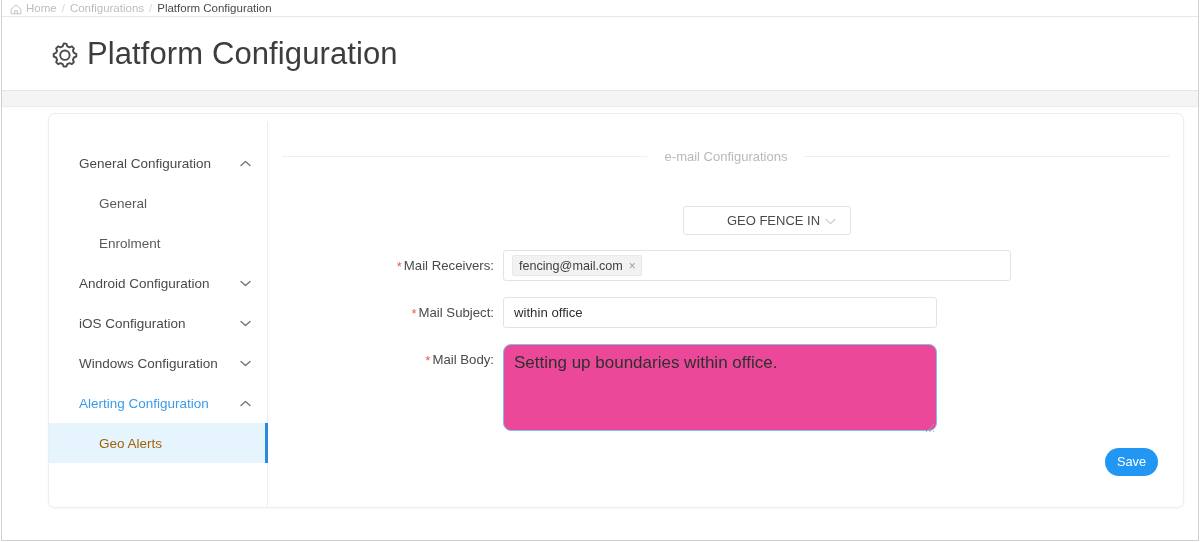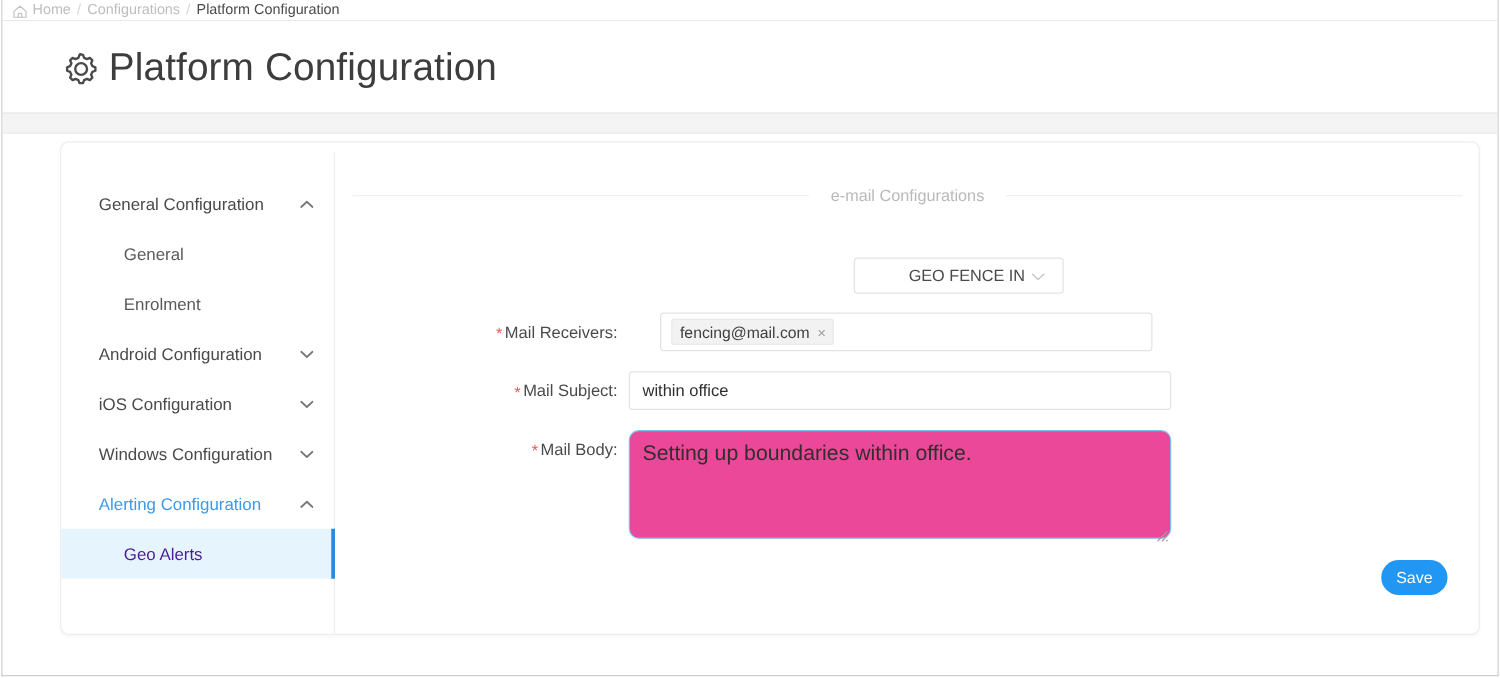--- a/index.html
+++ b/index.html
@@ -131,21 +131,21 @@
     display: flex;
     align-items: center;
     padding-left: 50px;
     font-size: 13.5px;
     color: #5a5a5a;
     cursor: pointer;
     position: relative;
   }
   .nav-child.selected {
     background: #e6f4fd;
-    color: #4c1d95;
+    color: #a16207;
   }
   .nav-child.selected::after {
     content: "";
     position: absolute;
     right: -1px; top: 0;
     width: 3px; height: 100%;
     background: #2b8ae0;
   }
 
   
@@ -229,21 +229,21 @@
     color: #e45c5c;
     font-size: 13px;
     margin-right: 2px;
     line-height: 1;
     position: relative;
     top: 1px;
   }
   .field-control { flex: 0 0 auto; }
 
   .tag-input {
-    width: 394px; height: 31px;
+    width: 508px; height: 31px;
     border: 1px solid #e3e3e3;
     border-radius: 3px;
     background: #fff;
     display: flex;
     align-items: center;
     padding: 0 8px;
   }
   .tag-chip {
     display: inline-flex;
     align-items: center;
@@ -426,21 +426,21 @@
         <div class="fence-select">
           <span>GEO FENCE IN</span>
           <span class="sel-caret">
             <svg viewBox="0 0 11 7" width="11" height="7">
                 <path d="M1 1.4 L5.5 5.6 L10 1.4" fill="none" stroke="#888" stroke-width="1.25" stroke-linecap="round" stroke-linejoin="round"></path>
               </svg>
           </span>
         </div>
       </div>
 
-      <div class="field-row" style="top:136px;gap:25px;">
+      <div class="field-row" style="top:136px;">
         <div class="field-label">
           <span class="req-star">*</span><span>Mail Receivers:</span>
         </div>
         <div class="field-control">
           <div class="tag-input">
             <span class="tag-chip">
               <span>fencing@mail.com</span>
               <span class="chip-x">×</span>
             </span>
           </div>

